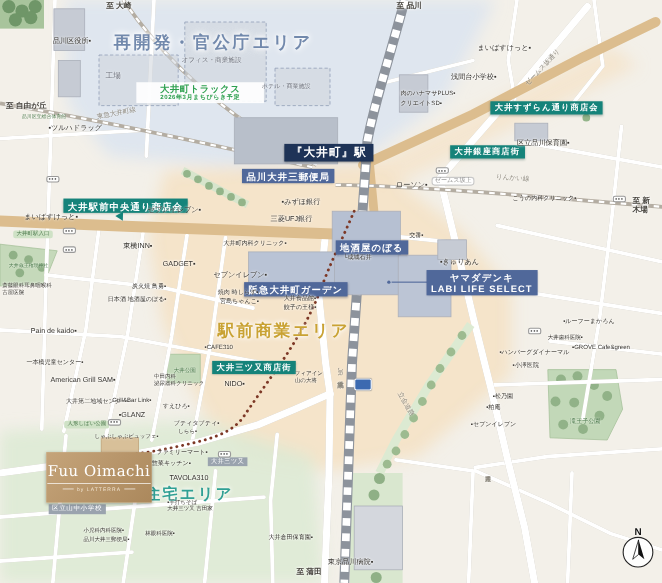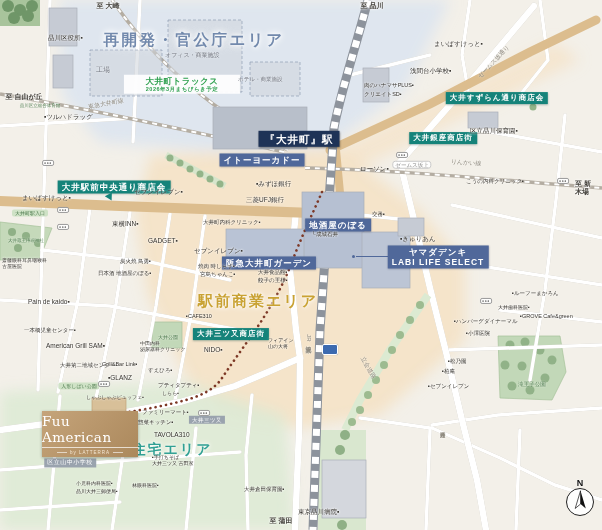--- a/index.html
+++ b/index.html
@@ -227,21 +227,21 @@
     </g>
 
     <path d="M322,192 C312,215 300,240 292,262 C282,288 268,312 252,335 C240,352 230,366 222,378 C214,390 200,396 186,400 C160,407 132,412 112,414" fill="none" stroke="#7d3826" stroke-width="2.6" stroke-dasharray="0.1 5.2" stroke-linecap="round"></path>
   </svg>
 
   <div id="labels">
       <div class="lbl areaBlue" style="left: 194px; top: 40px; transform: translate(-50%, -50%);">再開発・官公庁エリア</div>
       <div class="lbl areaGold" style="left: 258px; top: 301px; transform: translate(-50%, -50%);">駅前商業エリア</div>
       <div class="lbl areaTeal" style="left: 172px; top: 449px; transform: translate(-50%, -50%);">住宅エリア</div>
       <div class="lbl navyDark" style="left: 299px; top: 139px; transform: translate(-50%, -50%);">『大井町』駅</div>
-      <div class="lbl navy" style="left: 262px; top: 160px; font-size: 8.5px; transform: translate(-50%, -50%);">イトーヨーカドー</div>
+      <div class="lbl navy" style="left: 262px; top: 160px; font-size: 8.5px; transform: translate(-50%, -50%);">品川大井三郵便局</div>
       <div class="lbl navy" style="left: 338px; top: 225px; transform: translate(-50%, -50%);">地酒屋のぼる</div>
       <div class="lbl navy" style="left: 269px; top: 263px; transform: translate(-50%, -50%);">阪急大井町ガーデン</div>
       <div class="lbl navy" style="left: 438px; top: 257px; transform: translate(-50%, -50%);">ヤマダデンキ
 LABI LIFE SELECT</div>
       <div class="lbl teal" style="left: 114px; top: 187px; transform: translate(-50%, -50%);">大井駅前中央通り商店会</div>
       <div class="lbl teal" style="left: 497px; top: 98px; font-size: 7.5px; transform: translate(-50%, -50%);">大井すずらん通り商店会</div>
       <div class="lbl teal" style="left: 443px; top: 138px; font-size: 7.5px; transform: translate(-50%, -50%);">大井銀座商店街</div>
       <div class="lbl teal" style="left: 231px; top: 334px; font-size: 7.5px; transform: translate(-50%, -50%);">大井三ツ又商店街</div>
       <div class="lbl grayb" style="left: 207px; top: 420px; transform: translate(-50%, -50%);">大井三ツ又</div>
       <div class="lbl grayb" style="left: 70px; top: 463px; font-size: 6px; transform: translate(-50%, -50%);">区立山中小学校</div>
@@ -339,21 +339,21 @@
       <div class="lbl signal" style="left: 204px; top: 413px; transform: translate(-50%, -50%);">●●●</div>
       <div class="lbl signal" style="left: 486px; top: 301px; transform: translate(-50%, -50%);">●●●</div>
     </div>
 
   <div class="connector" style="left:356px;top:256px;width:40px;height:1px;"></div>
   <div class="cdot" style="left:352px;top:255px;"></div>
   <div class="teal-pointer"></div>
   <div class="road-sign"></div>
 
   <div id="fuu-box">
-    <div id="fuu-name">Fuu American</div>
+    <div id="fuu-name">Fuu Oimachi</div>
     <div id="fuu-sub">by LATTERRA</div>
   </div>
 
 
   <div id="compass">
     <div class="n">N</div>
     <div class="dial">
       <svg width="23" height="23" viewBox="0 0 26 26">
         <path d="M13,2 L19,22 L13,17 Z" fill="#111"></path>
         <path d="M13,2 L7,22 L13,17 Z" fill="#fff" stroke="#111" stroke-width="0.8"></path>

